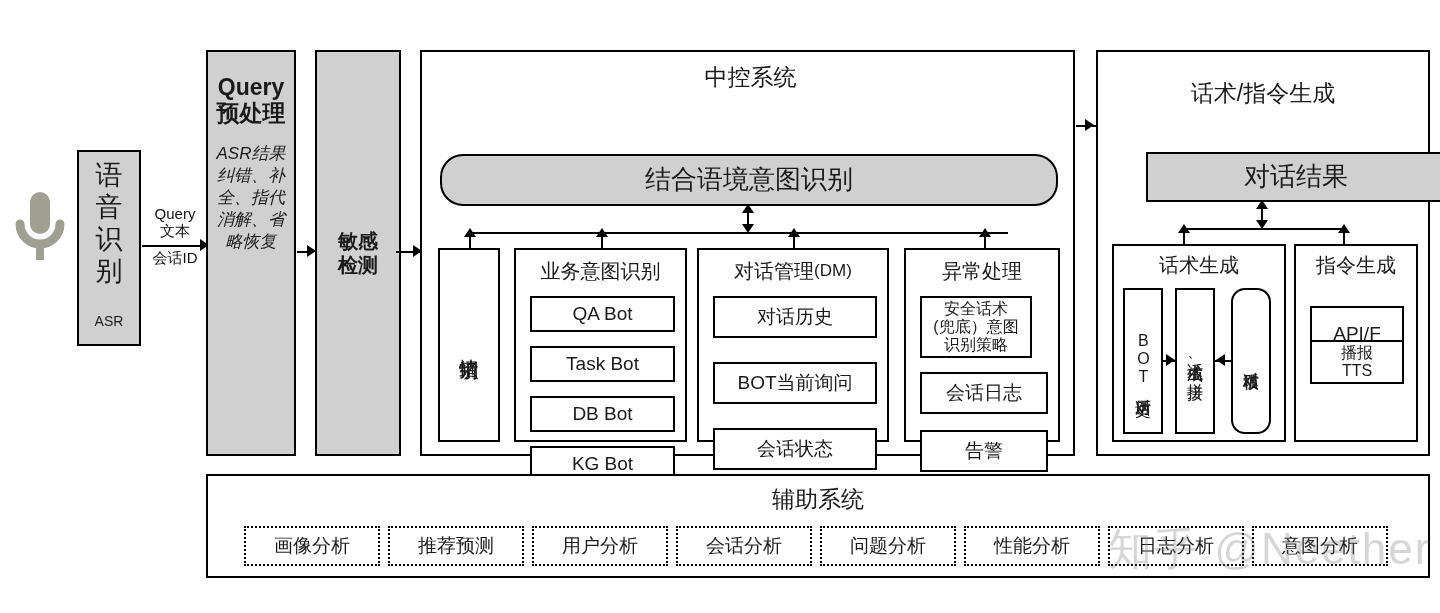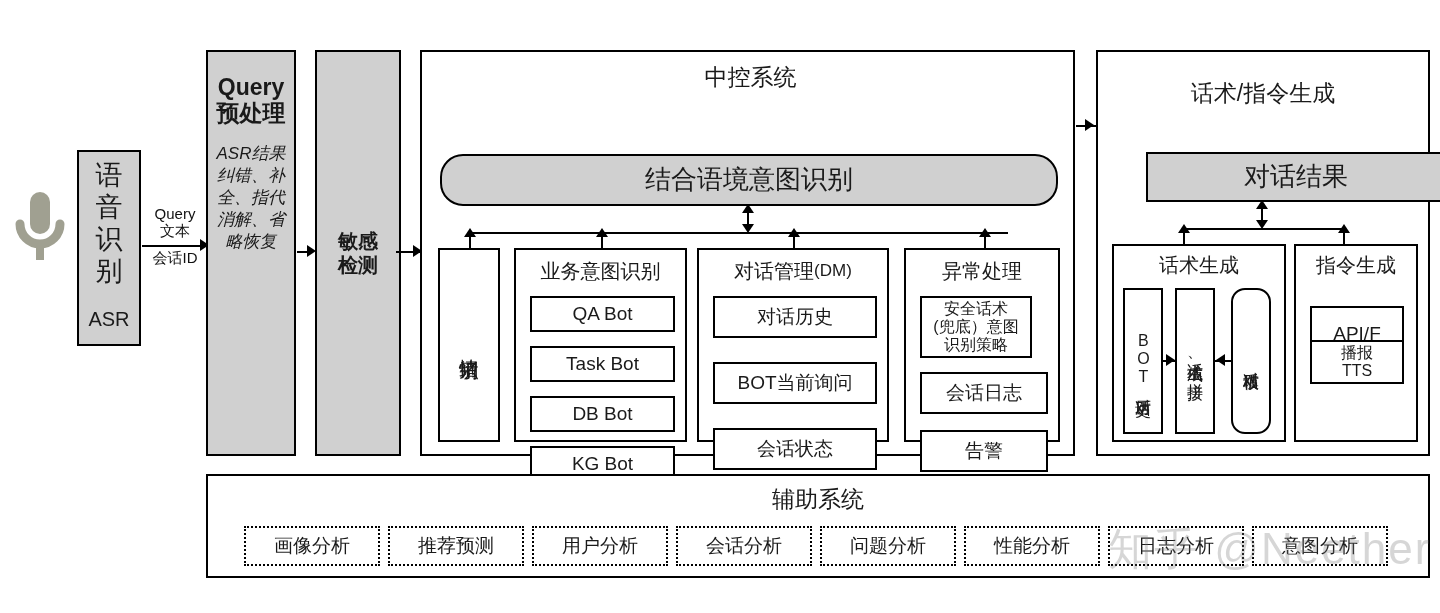--- a/index.html
+++ b/index.html
@@ -52,21 +52,21 @@
   .lbl-sm { font-size: 16px; }
   .banner { font-size: 26px; font-weight: 400; }
 
   
   #asr-box {
     flex-direction: column;
     justify-content: space-between;
     padding: 8px 0 14px 0;
   }
   #asr-box .big { font-size: 27px; line-height: 1.18; }
-  #asr-box .small { font-size: 20px; }
+  #asr-box .small { font-size: 14px; }
 
   
   #query-box {
     flex-direction: column;
     justify-content: flex-start;
     padding: 22px 4px 0 4px;
   }
   #query-box .hd { font-size: 23px; font-weight: bold; line-height: 1.15; }
   #query-box .bd { font-size: 17px; line-height: 1.3; margin-top: 16px; font-style: italic; }
 

